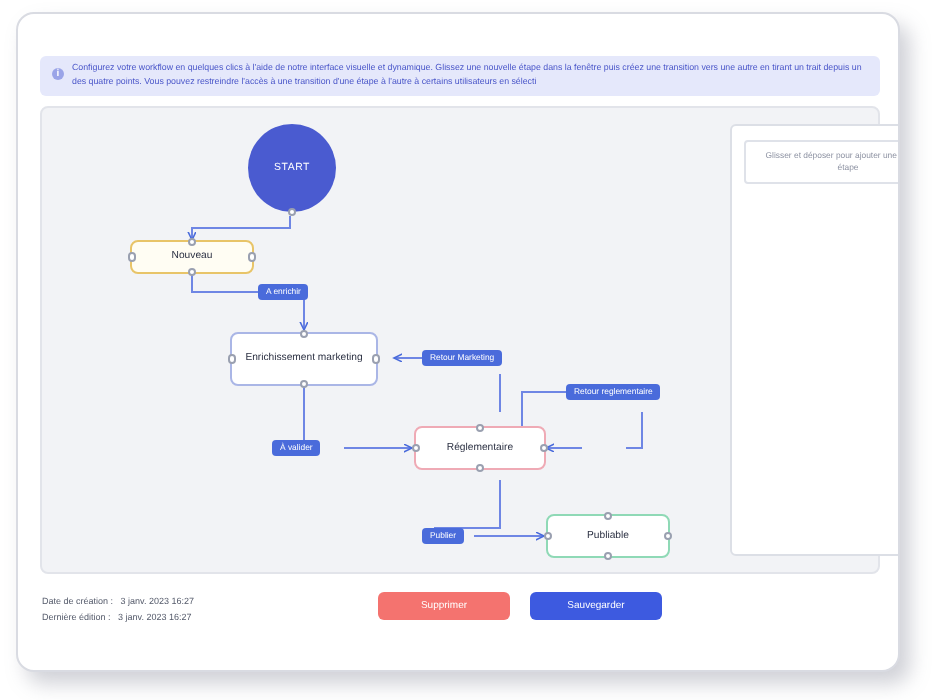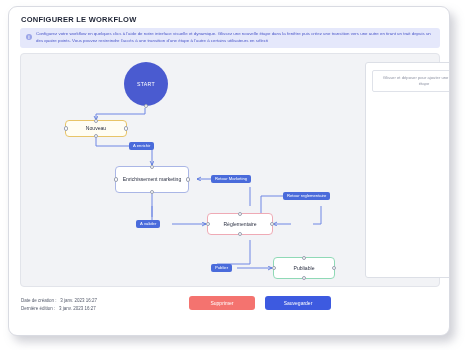--- a/index.html
+++ b/index.html
@@ -215,21 +215,20 @@
     padding: 0;
   }
   .btn-delete { left: 180px; width: 66px; background: #f4736f; }
   .btn-save   { left: 256px; width: 66px; background: #3d5ae0; }
 </style>
 </head>
 <body>
 
 <div id="app">
 
-  <div class="panel-title">CONFIGURER LE WORKFLOW</div>
 
   <div class="info-banner">
     <div class="info-icon">i</div>
     <span class="info-text">Configurez votre workflow en quelques clics à l'aide de notre interface visuelle et dynamique. Glissez une nouvelle étape dans la fenêtre puis créez une transition vers une autre en tirant un trait depuis un des quatre points. Vous pouvez restreindre l'accès à une transition d'une étape à l'autre à certains utilisateurs en sélecti</span>
   </div>
 
   <div class="canvas">
 
     <div class="flow">
 

